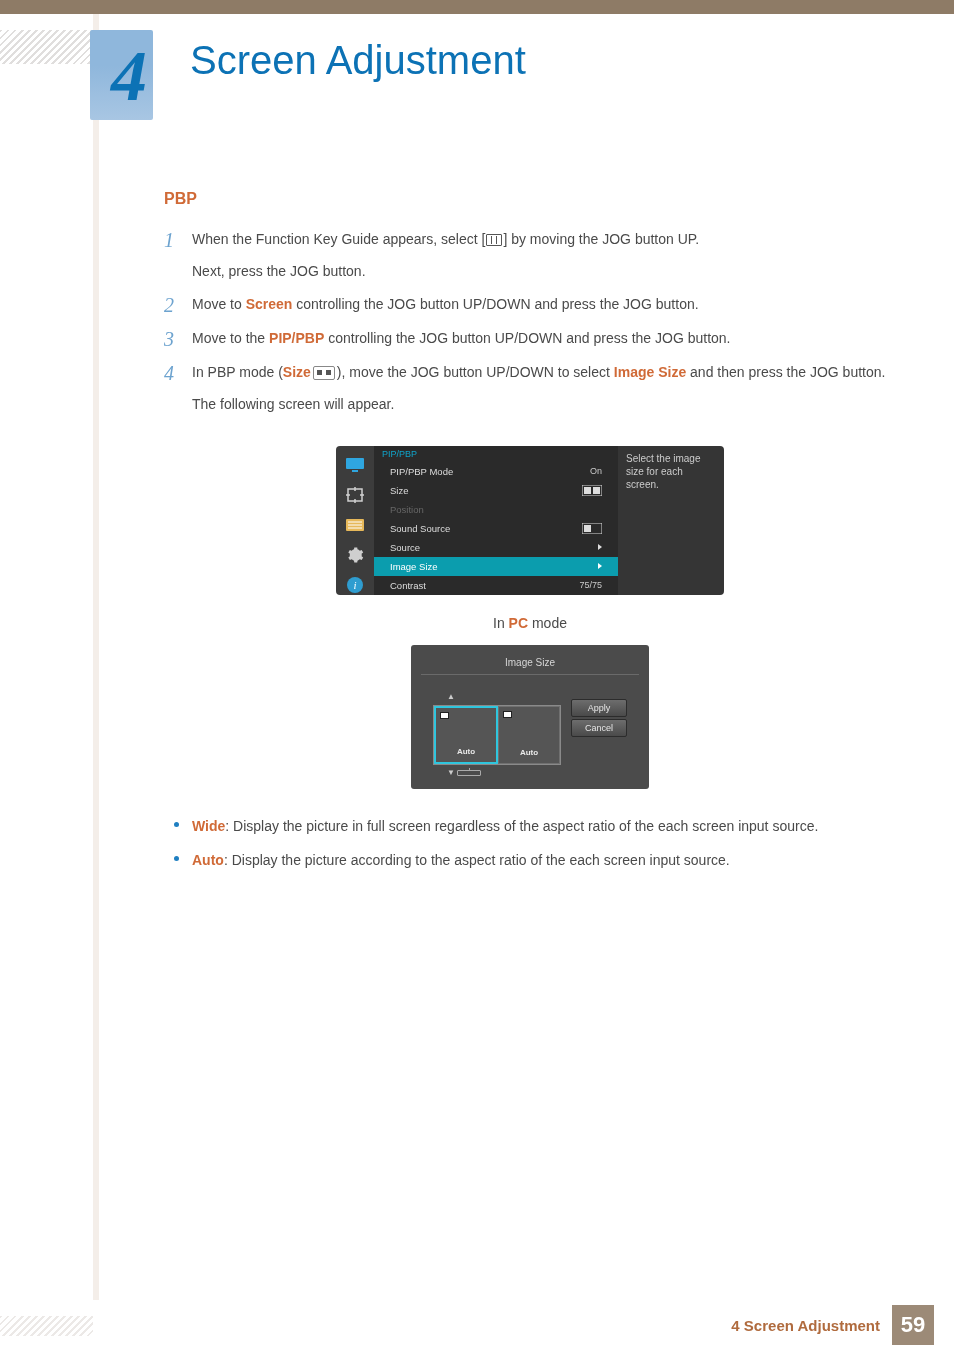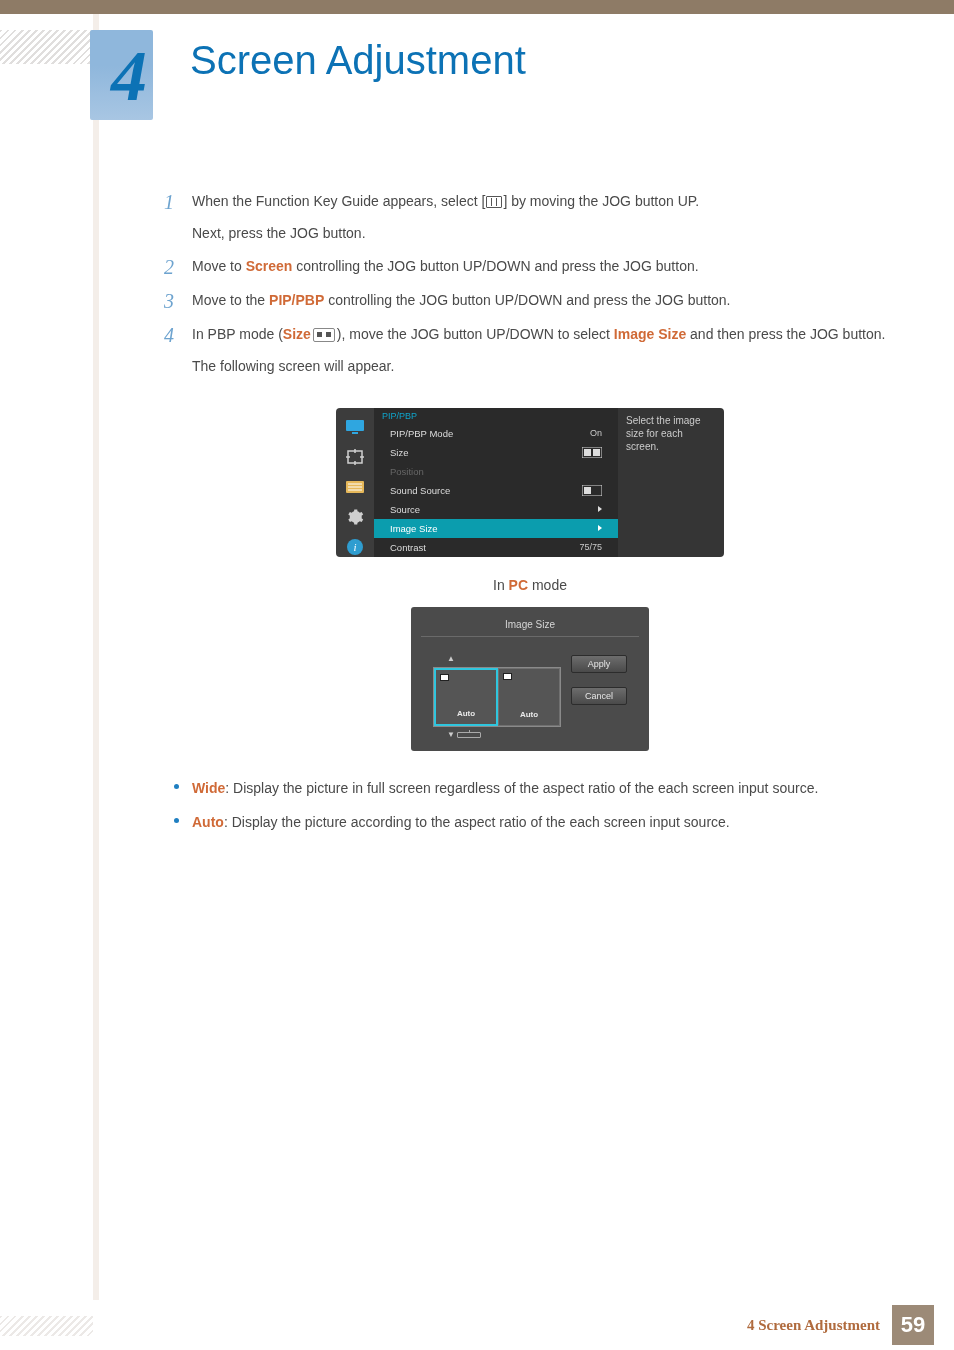--- a/index.html
+++ b/index.html
@@ -172,21 +172,21 @@
   .sel-screens > div {
     flex:1;
     border:1px solid #707070;
     background:#555;
     position:relative;
     display:flex; flex-direction:column; align-items:center;
   }
   .sel-screens > div:first-child { border:2px solid #2fc6de; background:#555;}
   .sel-sq { width:9px; height:7px; background:#fff; margin:4px 0 0 4px; align-self:flex-start; border:1px solid #222;}
   .sel-lbl { margin-top:auto; margin-bottom:6px; font-size:8px; color:#e8e8e8; font-weight:bold;}
-  .sel-btns { display:flex; flex-direction:column; gap:14px; }
+  .sel-btns { display:flex; flex-direction:column; gap:2px; margin-top:6px;}
   .sel-btn {
     width:56px; height:18px;
     background: linear-gradient(#6d6d6d,#4a4a4a);
     border:1px solid #2c2c2c;
     border-radius:2px;
     color:#e6e6e6; font-size:9px;
     display:flex; align-items:center; justify-content:center;
   }
   .nav-foot { width:24px; height:6px; border:1px solid #aaa; border-radius:1px; position:relative;}
   .nav-foot::before{content:"";position:absolute;left:50%;top:-3px;width:1px;height:3px;background:#aaa;}
@@ -206,21 +206,20 @@
     padding-right:0;
   }
   .footer-left {
     position:absolute; left:0; bottom:14px;
     width:93px; height:20px;
     background: repeating-linear-gradient(135deg,#ece9e7 0,#ece9e7 2px,#fff 2px,#fff 5px);
   }
   .footer-text {
     color:#b06b3e; font-weight:bold; font-size:15px;
     margin-right:12px;
-    font-family:Liberation Serif, serif;
   }
   .footer-page {
     width:42px; height:40px;
     background:#9c8a77;
     color:#fff;
     font-size:22px; font-weight:bold;
     display:flex; align-items:center; justify-content:center;
     margin-right:20px;
   }
   .side-stripe {
@@ -241,20 +240,21 @@
 <div class="topbar"></div>
 <div class="side-stripe"></div>
 <div class="hatch"></div>
 
 <div class="chapter-badge">
   <div class="chapter-num">4</div>
 </div>
 <div class="chapter-title">Screen Adjustment</div>
 
 <div class="content">
+  <div class="section-h">PBP</div>
 
   <ol class="steps">
     <li class="step">
       <div class="step-num">1</div>
       <div class="step-body">
         <span>When the Function Key Guide appears, select [</span><span class="inline-icon icon-menu"></span><span>] by moving the JOG button UP.</span>
         <div class="sub">Next, press the JOG button.</div>
       </div>
     </li>
     <li class="step">

